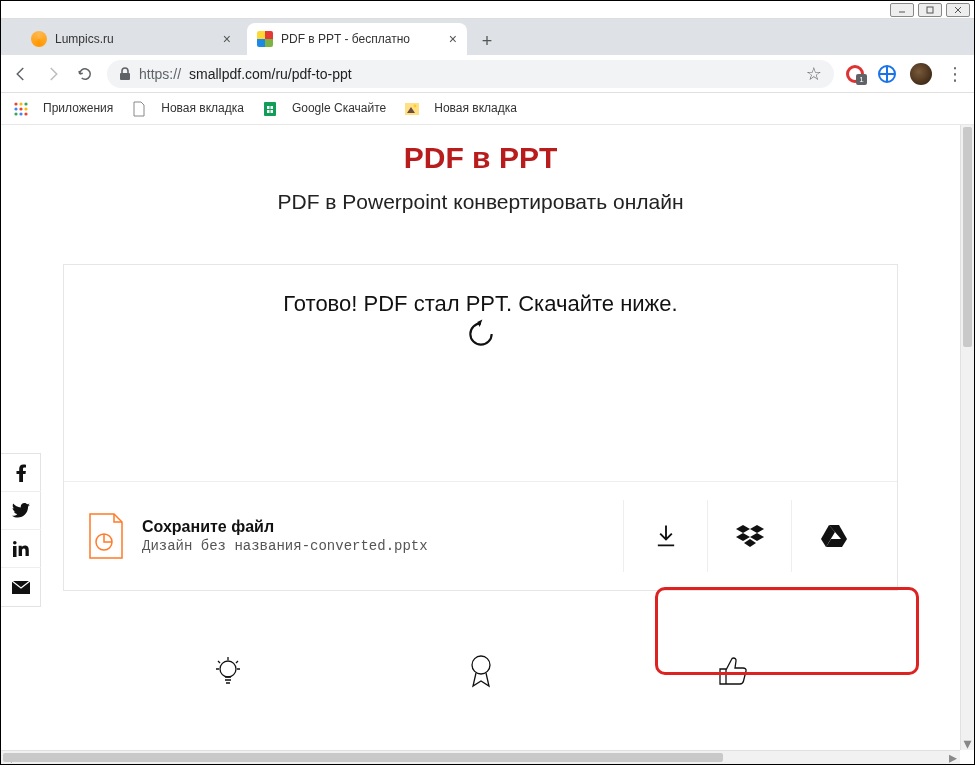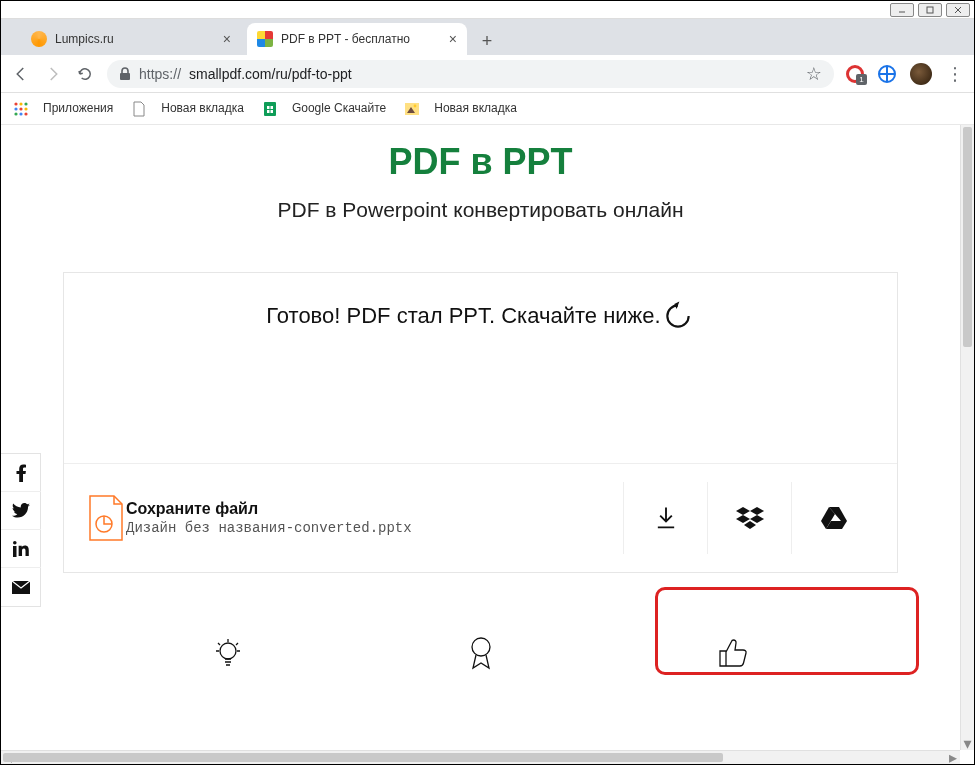--- a/index.html
+++ b/index.html
@@ -50,29 +50,29 @@
 .scroll-y { position:absolute; right:0; top:0; bottom:14px; width:14px; background:#f1f1f1; border-left:1px solid #e0e0e0; }
 .scroll-y .thumb { position:absolute; left:2px; right:2px; top:2px; height:220px; background:#c9c9c9; border-radius:2px; }
 .scroll-y .arrow { position:absolute; left:0; right:0; height:14px; display:flex; align-items:center; justify-content:center; color:#888; }
 .scroll-y .arrow.top{ top:0; } .scroll-y .arrow.bot{ bottom:0; }
 .scroll-x { position:absolute; left:0; right:14px; bottom:0; height:14px; background:#f1f1f1; border-top:1px solid #e0e0e0; }
 .scroll-x .thumb { position:absolute; top:2px; bottom:2px; left:2px; width:720px; background:#c9c9c9; border-radius:2px; }
 .scroll-x .arrow { position:absolute; top:0; bottom:0; width:14px; display:flex; align-items:center; justify-content:center; color:#888; }
 .scroll-x .arrow.left{ left:0; } .scroll-x .arrow.right{ right:0; }
 
 .content { padding: 14px 40px 0 40px; }
-h1.page-title { font-size: 36px; font-weight: 700; text-align:center; color:#15803d; margin-top: 2px; }
+h1.page-title { font-size: 30px; font-weight: 700; text-align:center; color:#b91c1c; margin-top: 2px; }
 .subtitle { font-size: 21px; text-align:center; color:#222; margin-top: 15px; }
 
 .panel { border:1px solid #e6e6e6; margin: 50px 22px 0 22px; background:#fff; }
-.panel-top { display:flex; align-items:center; justify-content:center; padding: 26px 26px 0 26px; }
+.panel-top { display:flex; align-items:center; justify-content:flex-end; padding: 26px 26px 0 26px; flex-direction: column; }
 .status-text { font-size: 22px; color:#111; }
 .redo { width:34px; height:34px; display:flex; align-items:center; justify-content:center; }
 .panel-spacer { height: 130px; }
-.file-row { border-top:1px solid #eee; display:flex; align-items:center; padding: 18px 22px; }
+.file-row { border-top:1px solid #eee; display:flex; align-items:center; padding: 18px 22px; gap: 16px; }
 .file-icon { width:40px; height:48px; }
 .file-text .title { font-weight:700; font-size:16px; color:#111; }
 .file-text .name { font-size:14px; color:#555; margin-top:2px;font-family:Liberation Mono, monospace; }
 .dl-group { margin-left:auto; display:flex; }
 .dl-btn { width:84px; height:72px; display:flex; align-items:center; justify-content:center; border-left:1px solid #eee; }
 .dl-btn:first-child { border-left:1px solid #eee; }
 
 .highlight-box { position:absolute; border: 3px solid #d22; border-radius: 10px; pointer-events:none; }
 .highlight-box.h1 { left: 654px; top: 462px; width: 264px; height: 88px; }
 

